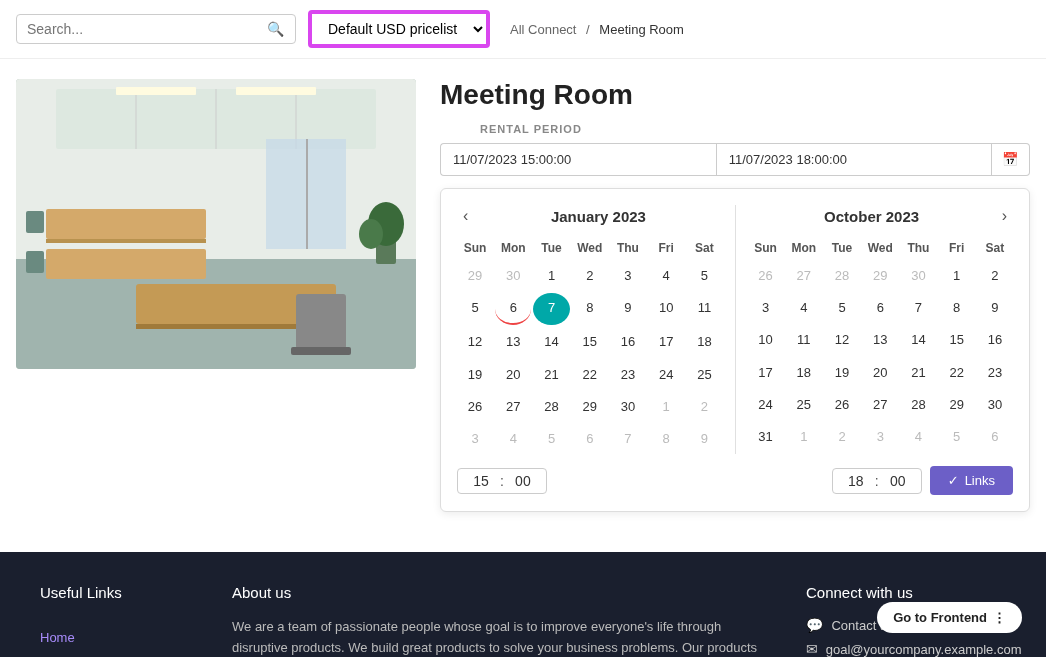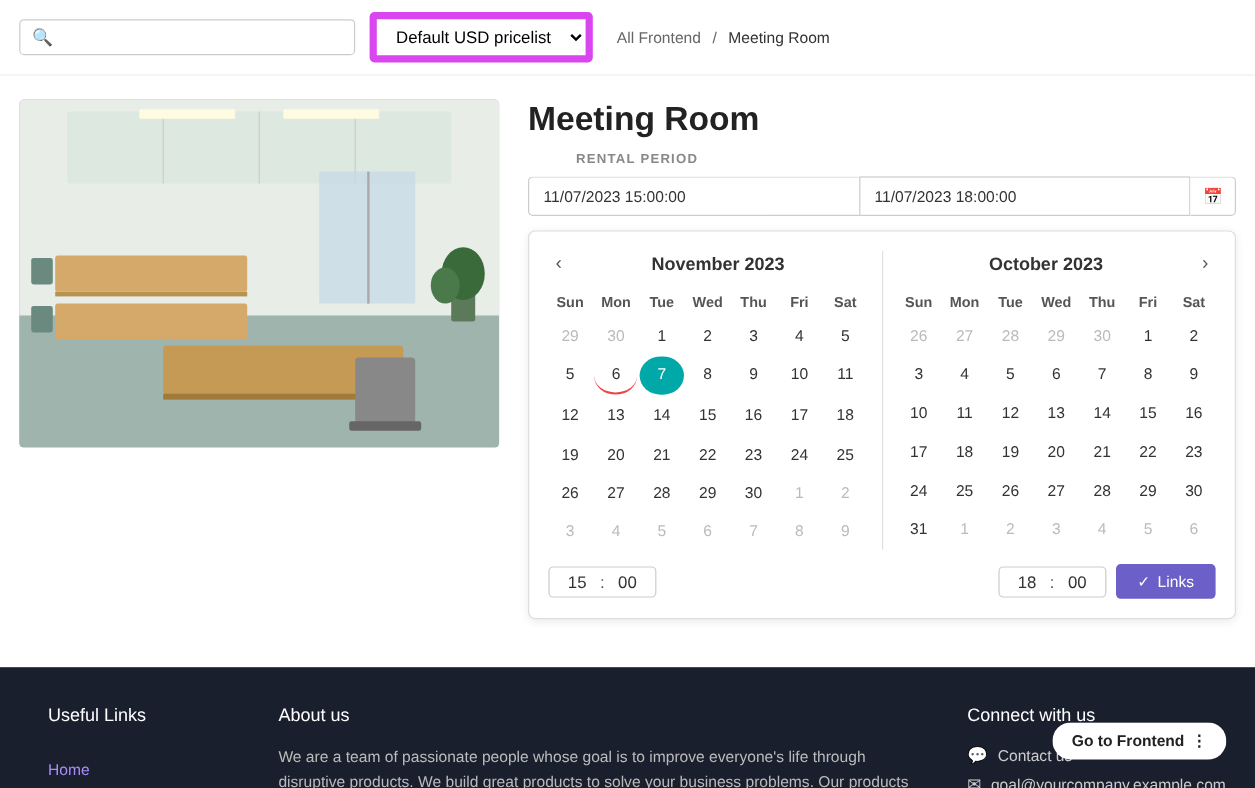--- a/index.html
+++ b/index.html
@@ -28,21 +28,21 @@
       font-size: 14px;
       color: #999;
       width: 100%;
       background: transparent;
     }
     .search-icon-wrap {
       color: #999;
       font-size: 14px;
     }
     .pricelist-select {
-      border: 6px solid #d946ef;
+      border: 4px solid #d946ef;
       border-radius: 4px;
       padding: 6px 12px;
       font-size: 14px;
       cursor: pointer;
       background: #fff;
     }
     .breadcrumb {
       font-size: 13px;
       color: #666;
       margin-left: 8px;
@@ -264,27 +264,28 @@
       align-items: center;
       justify-content: space-between;
       margin-bottom: 10px;
     }
   </style>
 </head>
 <body>
 
 <div class="header">
   <div class="search-wrapper">
+    <input type="text" placeholder="Search..." style="">
     <span class="search-icon-wrap">🔍</span>
   </div>
   <select class="pricelist-select">
     <option>Default USD pricelist</option>
   </select>
   <div class="breadcrumb">
-    <a href="#">All Frontend</a>
+    <a href="#">All Connect</a>
     <span class="sep">/</span>
     <span class="current">Meeting Room</span>
   </div>
 </div>
 
 <div class="main-content">
 
   <div class="product-image">
     <svg class="room-svg" viewBox="0 0 400 290" xmlns="http://www.w3.org/2000/svg">
 
@@ -336,21 +337,21 @@
         <span>📅</span>
       </button>
     </div>
 
     <div class="calendar-container">
       <div class="cal-months-wrapper">
 
         <div class="cal-month-left">
           <div class="cal-outer-header">
             <button class="cal-nav-btn">‹</button>
-            <span class="cal-header-title">November 2023</span>
+            <span class="cal-header-title">January 2023</span>
           </div>
           <div class="cal-grid" id="nov-grid">
           <div class="cal-day-header">Sun</div>
               <div class="cal-day-header">Mon</div>
               <div class="cal-day-header">Tue</div>
               <div class="cal-day-header">Wed</div>
               <div class="cal-day-header">Thu</div>
               <div class="cal-day-header">Fri</div>
               <div class="cal-day-header">Sat</div>
               <div class="cal-day other-month">29</div>

